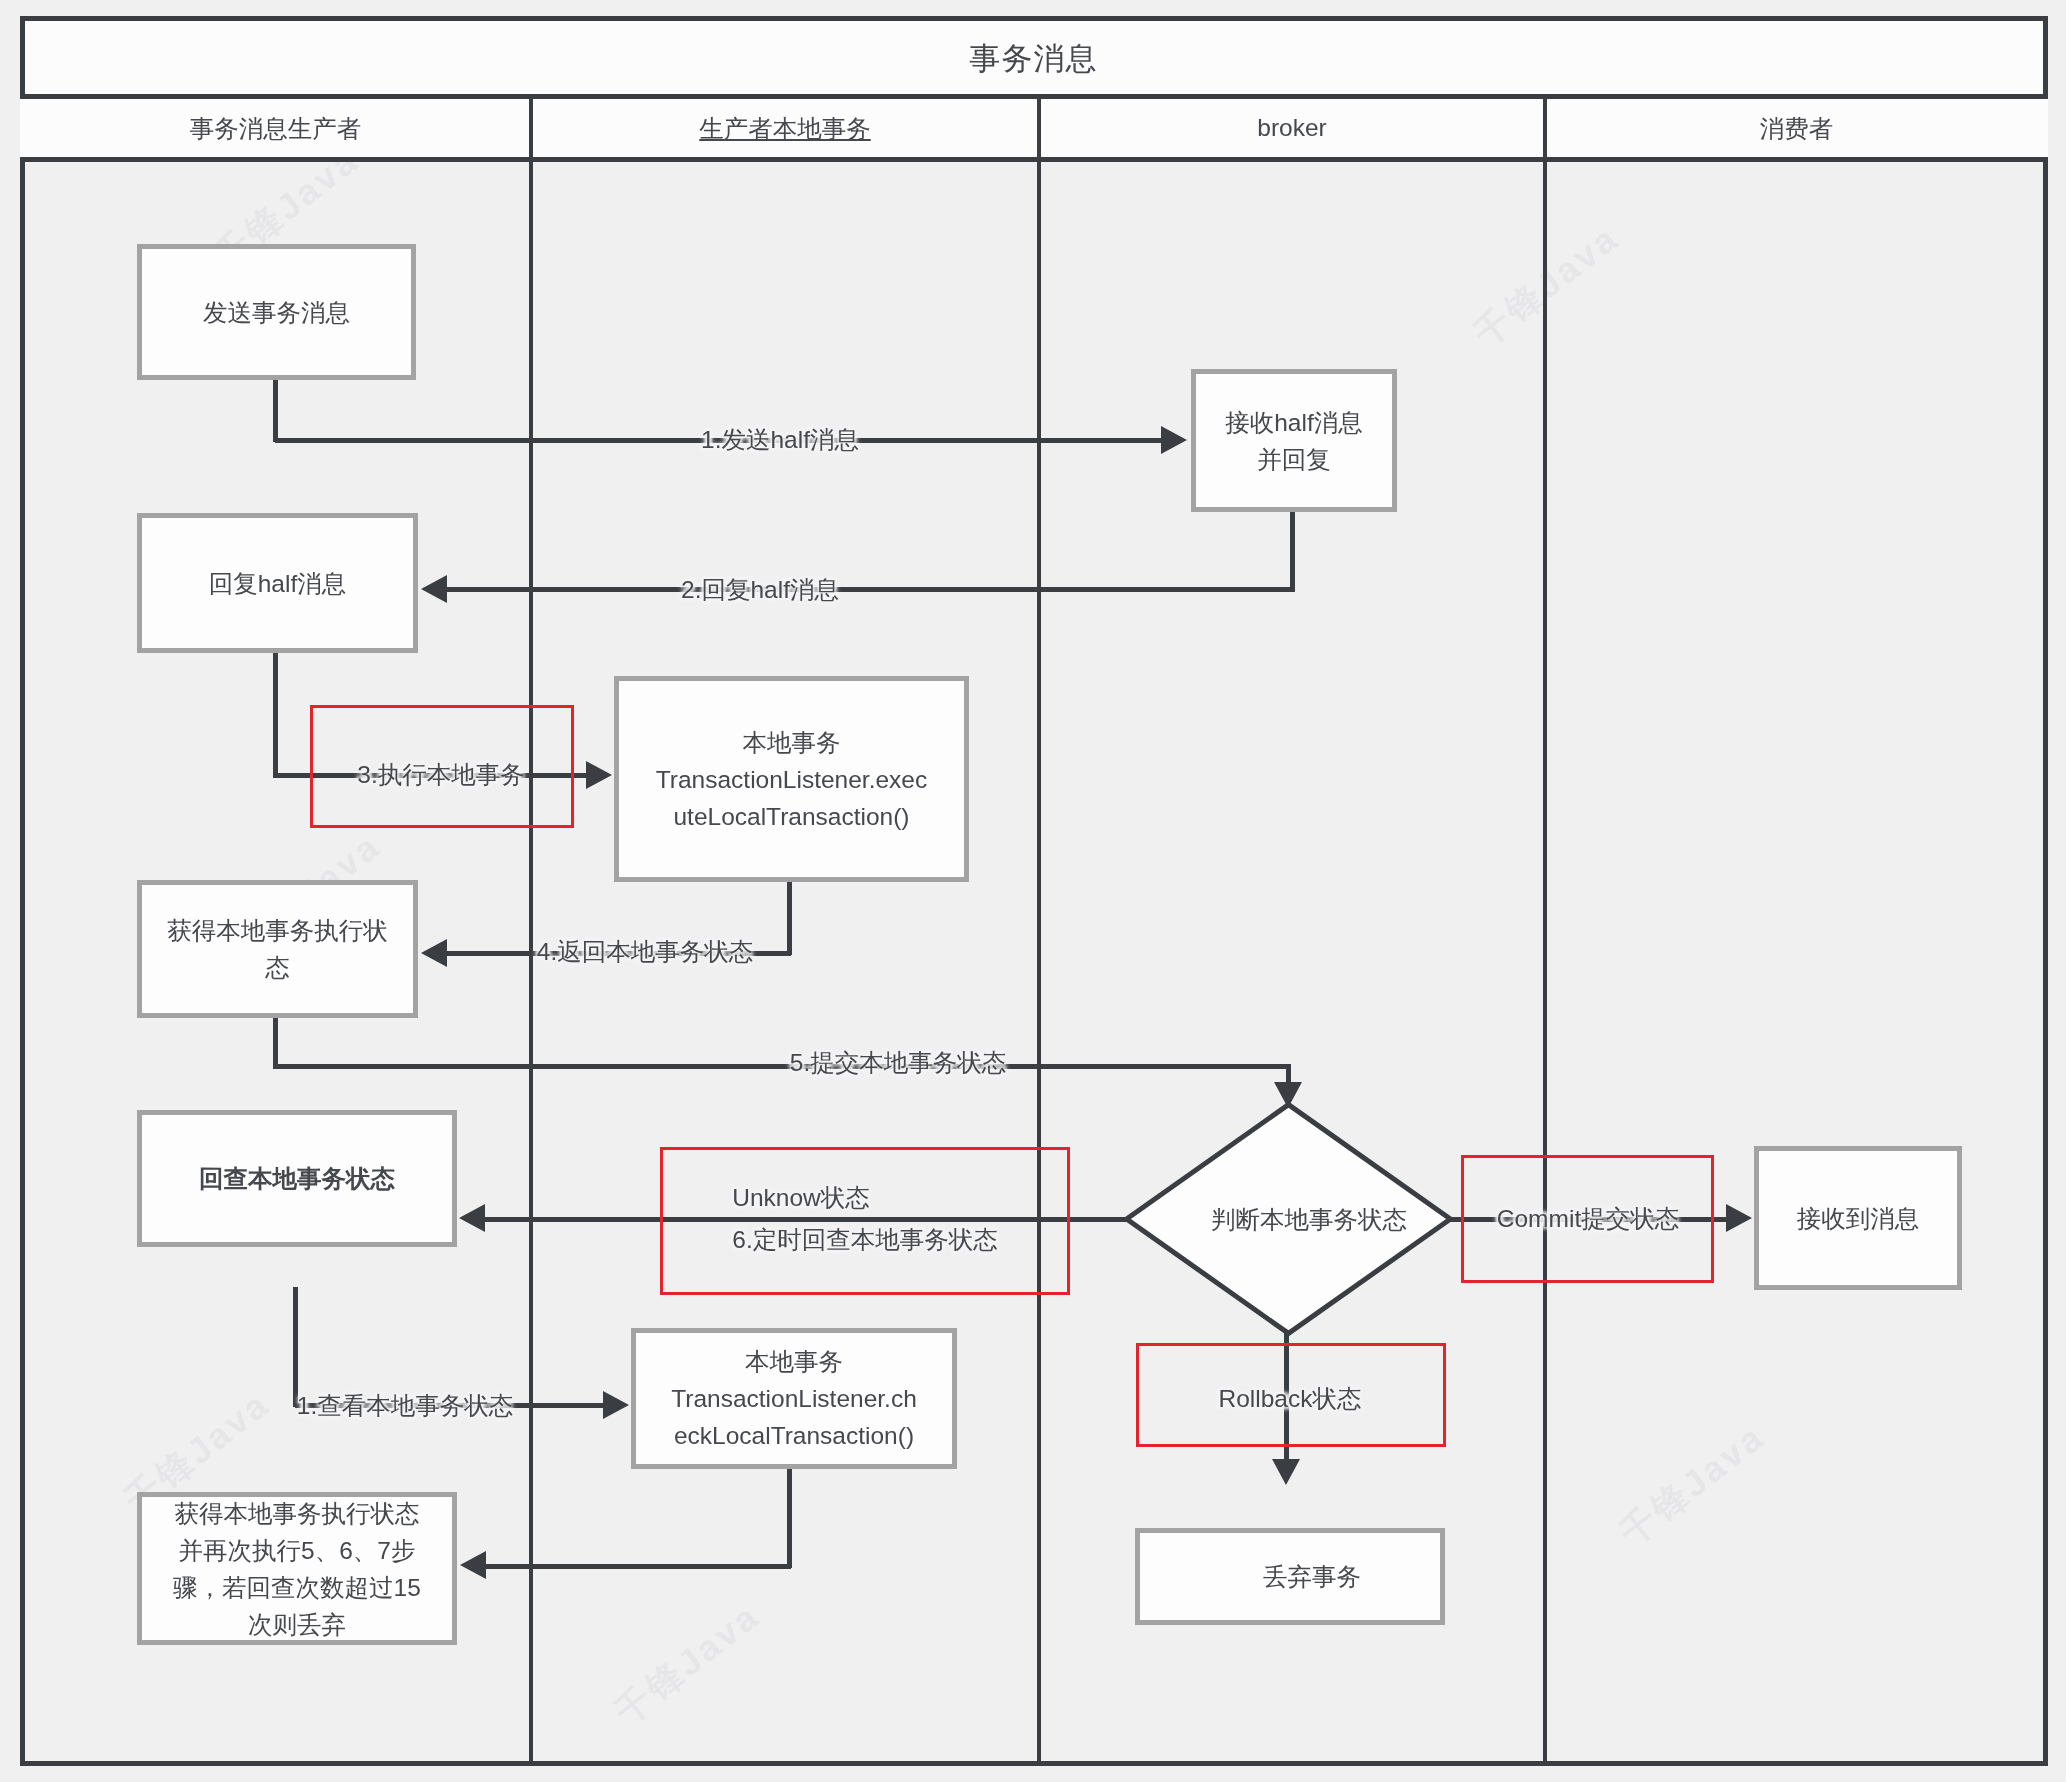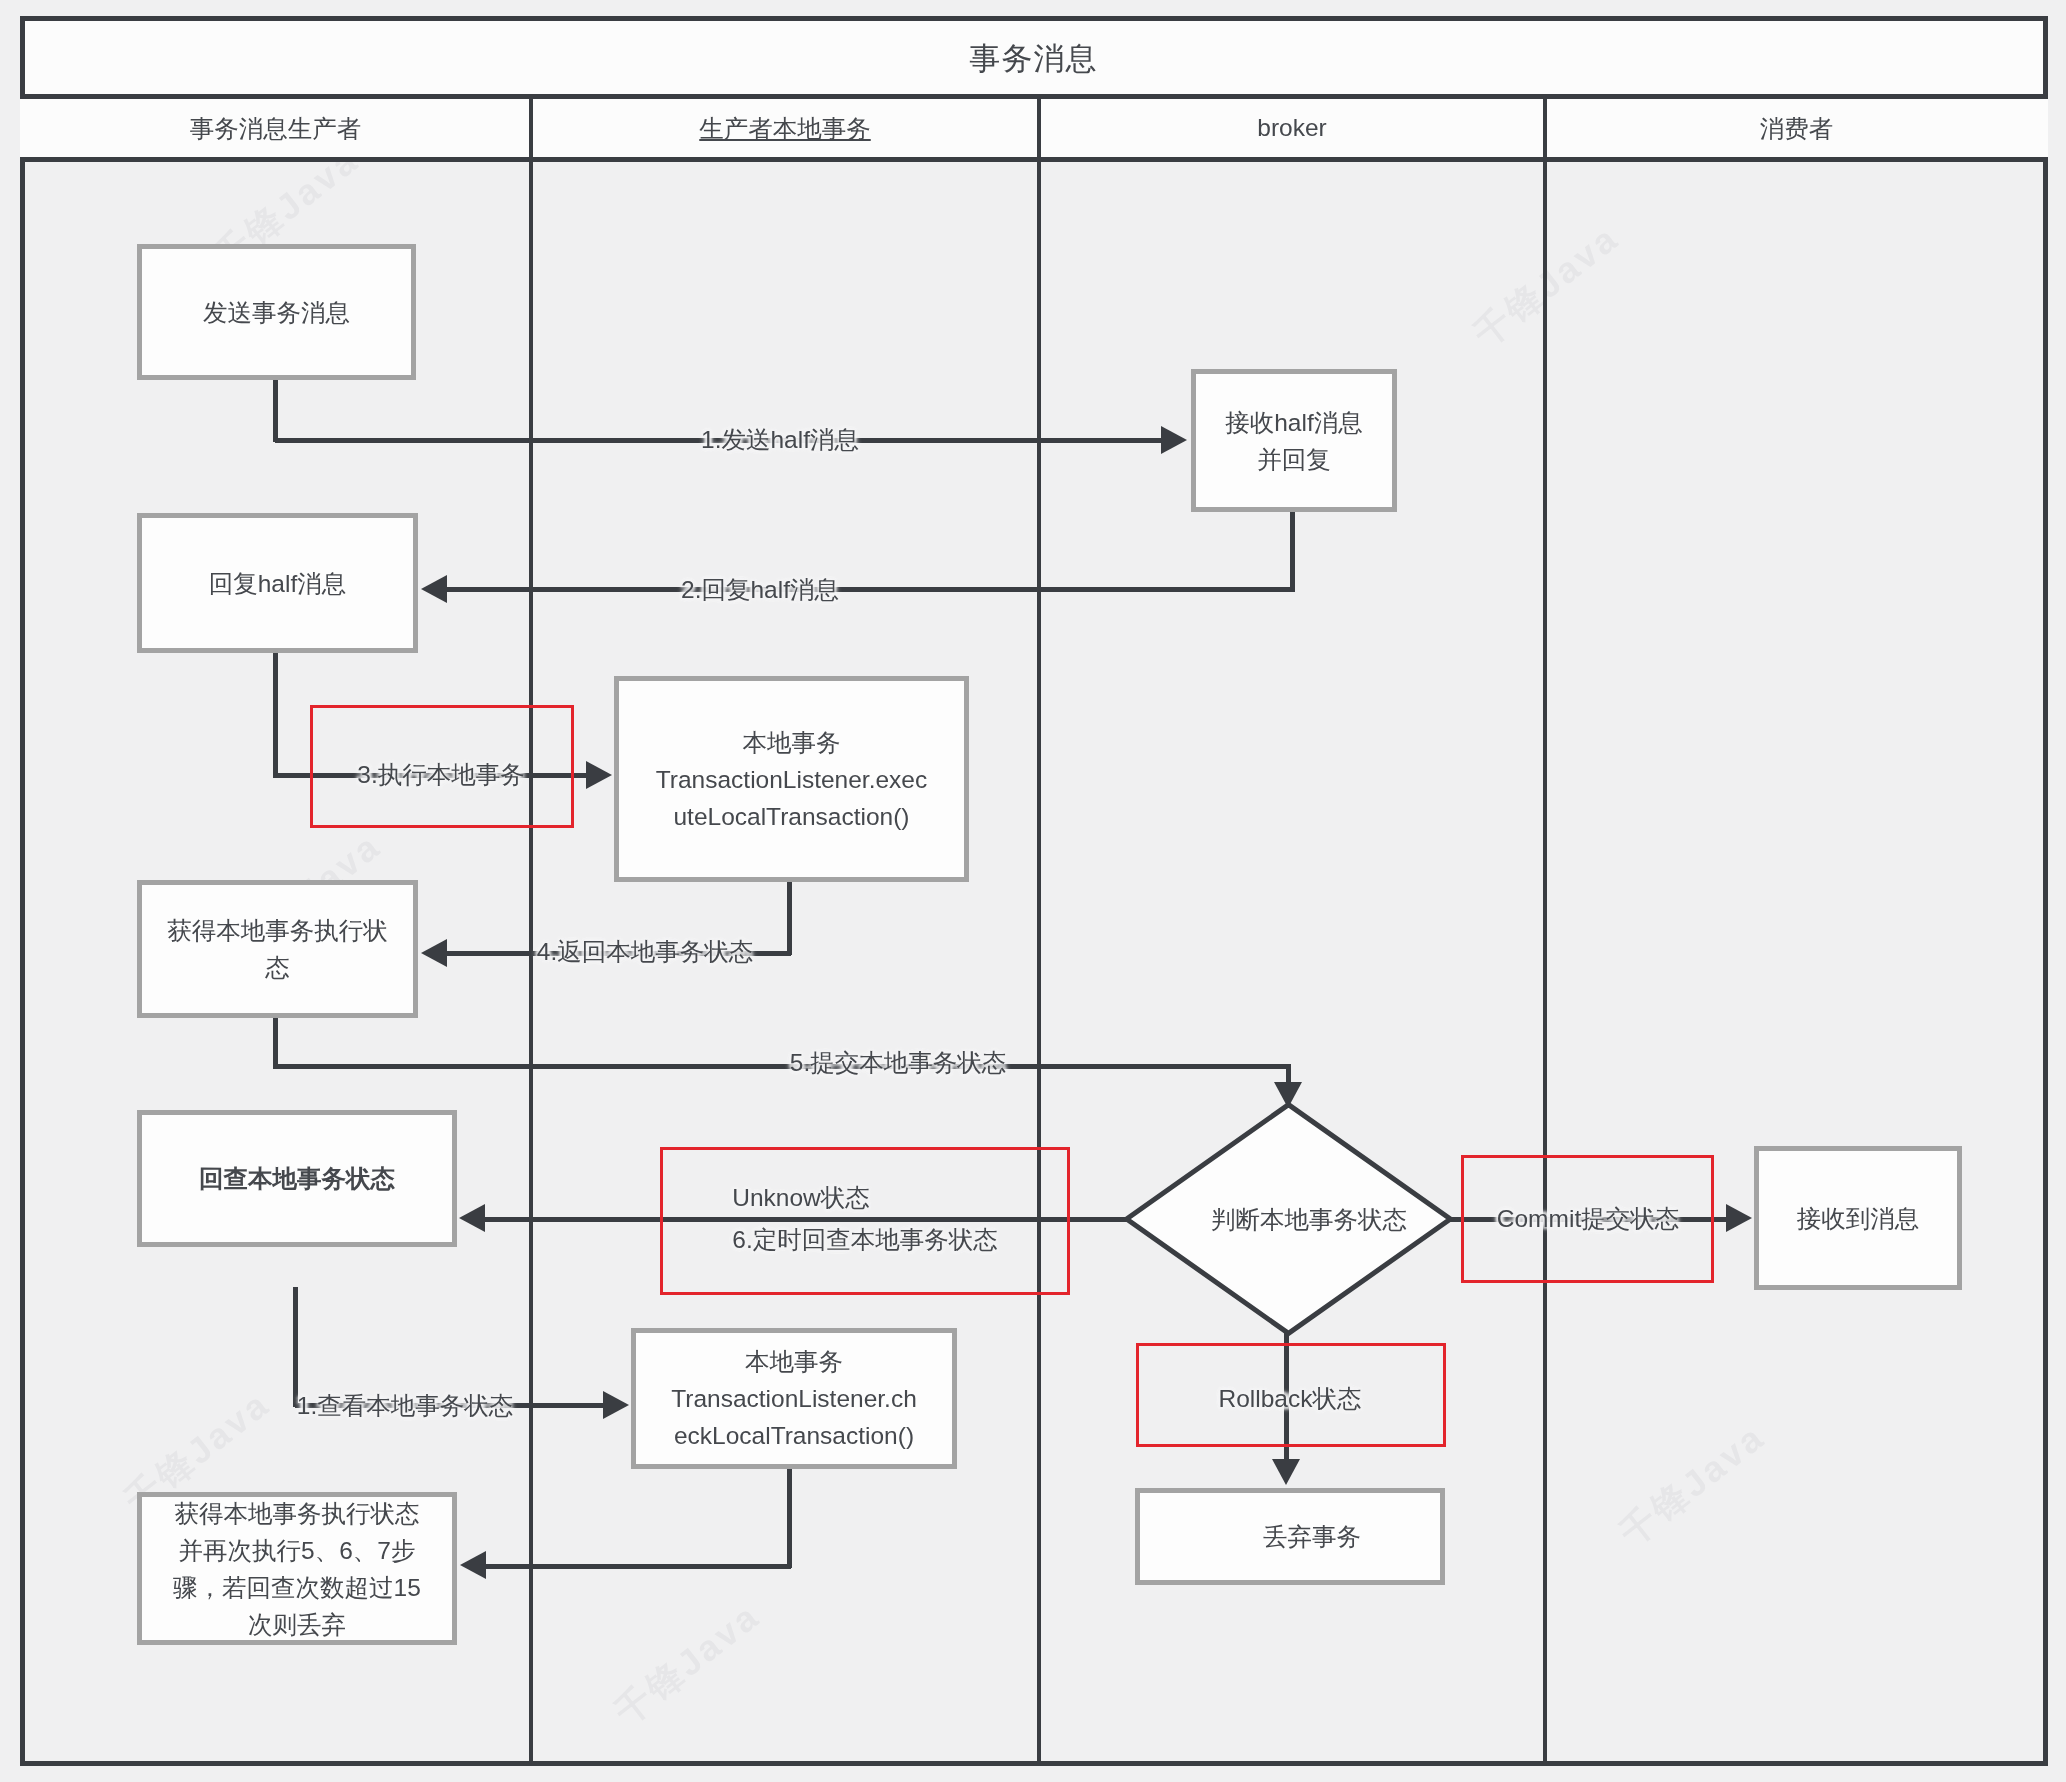--- a/index.html
+++ b/index.html
@@ -149,21 +149,21 @@
           <div>并再次执行5、6、7步</div>
           <div>骤，若回查次数超过15</div>
           <div>次则丢弃</div>
         </div>
       </div>
       <div class="node" style="left: 1754px; top: 1146px; width: 208px; height: 144px;">
         <div>
           <div>接收到消息</div>
         </div>
       </div>
-      <div class="node" style="left: 1135px; top: 1488px; width: 310px; height: 97px; padding-left: 44px;">
+      <div class="node" style="left: 1135px; top: 1528px; width: 310px; height: 97px; padding-left: 44px;">
         <div>
           <div>丢弃事务</div>
         </div>
       </div>
       <div class="elabel" style="left: 780px; top: 440px;">1.发送half消息</div>
       <div class="elabel" style="left: 760px; top: 590px;">2.回复half消息</div>
       <div class="elabel" style="left: 441px; top: 775px;">3.执行本地事务</div>
       <div class="elabel" style="left: 645px; top: 952px;">4.返回本地事务状态</div>
       <div class="elabel" style="left: 898px; top: 1063px;">5.提交本地事务状态</div>
       <div class="elabel" style="left: 865px; top: 1219px;">Unknow状态

